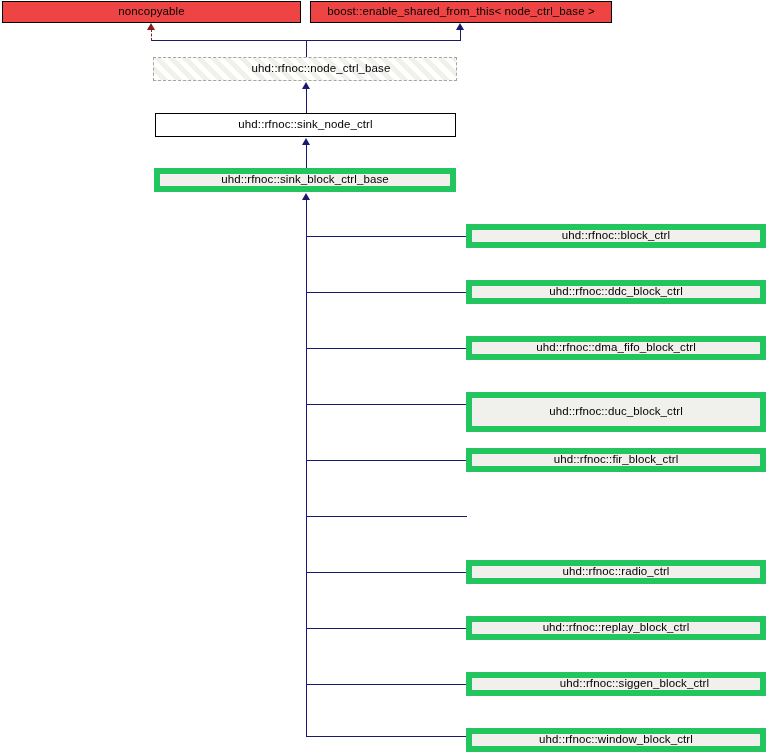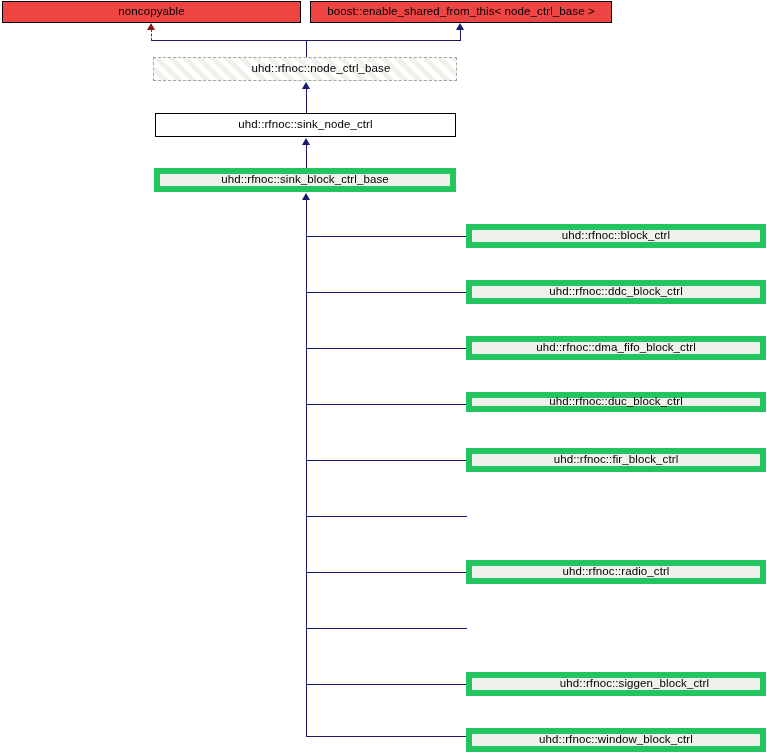--- a/index.html
+++ b/index.html
@@ -158,37 +158,40 @@
   <div class="node node--leaf" style="left:466px; top:280px; width:300px; height:24px;">
     <span class="node-label">uhd::rfnoc::ddc_block_ctrl</span>
   </div>
 
   <div class="edge edge--h" style="left:306px; top:348px; width:161px;"></div>
   <div class="node node--leaf" style="left:466px; top:336px; width:300px; height:24px;">
     <span class="node-label">uhd::rfnoc::dma_fifo_block_ctrl</span>
   </div>
 
   <div class="edge edge--h" style="left:306px; top:404px; width:161px;"></div>
-  <div class="node node--leaf" style="left:466px; top:392px; width:300px; height:20px;">
+  <div class="node node--leaf" style="left:466px; top:392px; width:300px; height:40px;">
     <span class="node-label">uhd::rfnoc::duc_block_ctrl</span>
   </div>
 
   <div class="edge edge--h" style="left:306px; top:460px; width:161px;"></div>
   <div class="node node--leaf" style="left:466px; top:448px; width:300px; height:24px;">
     <span class="node-label">uhd::rfnoc::fir_block_ctrl</span>
   </div>
 
   <div class="edge edge--h" style="left:306px; top:516px; width:161px;"></div>
 
   <div class="edge edge--h" style="left:306px; top:572px; width:161px;"></div>
   <div class="node node--leaf" style="left:466px; top:560px; width:300px; height:24px;">
     <span class="node-label">uhd::rfnoc::radio_ctrl</span>
   </div>
 
   <div class="edge edge--h" style="left:306px; top:628px; width:161px;"></div>
+  <div class="node node--leaf" style="left:466px; top:616px; width:300px; height:24px;">
+    <span class="node-label">uhd::rfnoc::replay_block_ctrl</span>
+  </div>
 
   <div class="edge edge--h" style="left:306px; top:684px; width:161px;"></div>
   <div class="node node--leaf" style="left:466px; top:672px; width:300px; height:24px;padding-left:37px;">
     <span class="node-label">uhd::rfnoc::siggen_block_ctrl</span>
   </div>
 
   <div class="edge edge--h" style="left:306px; top:736px; width:161px;"></div>
   <div class="node node--leaf" style="left:466px; top:728px; width:300px; height:24px;">
     <span class="node-label">uhd::rfnoc::window_block_ctrl</span>
   </div>

